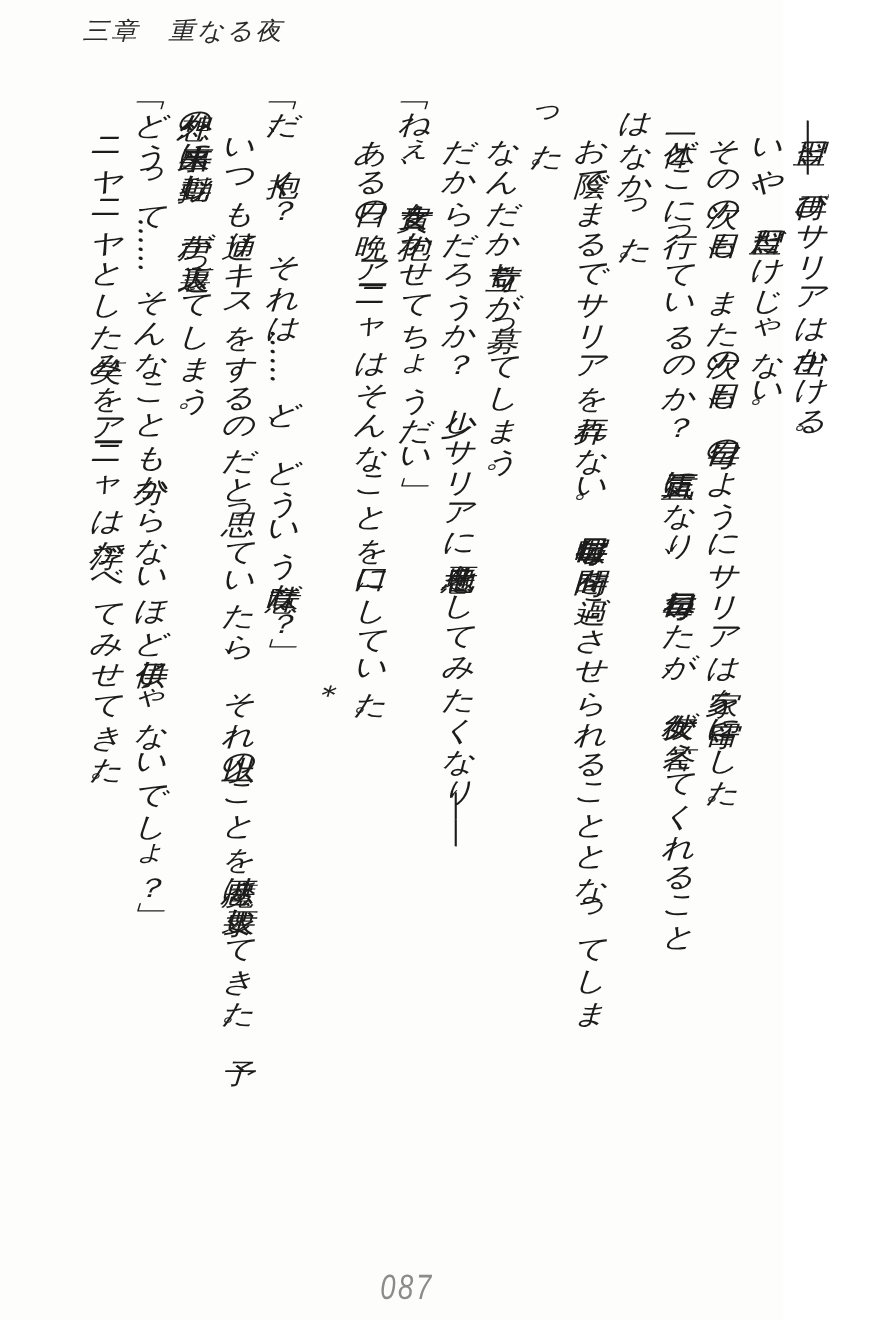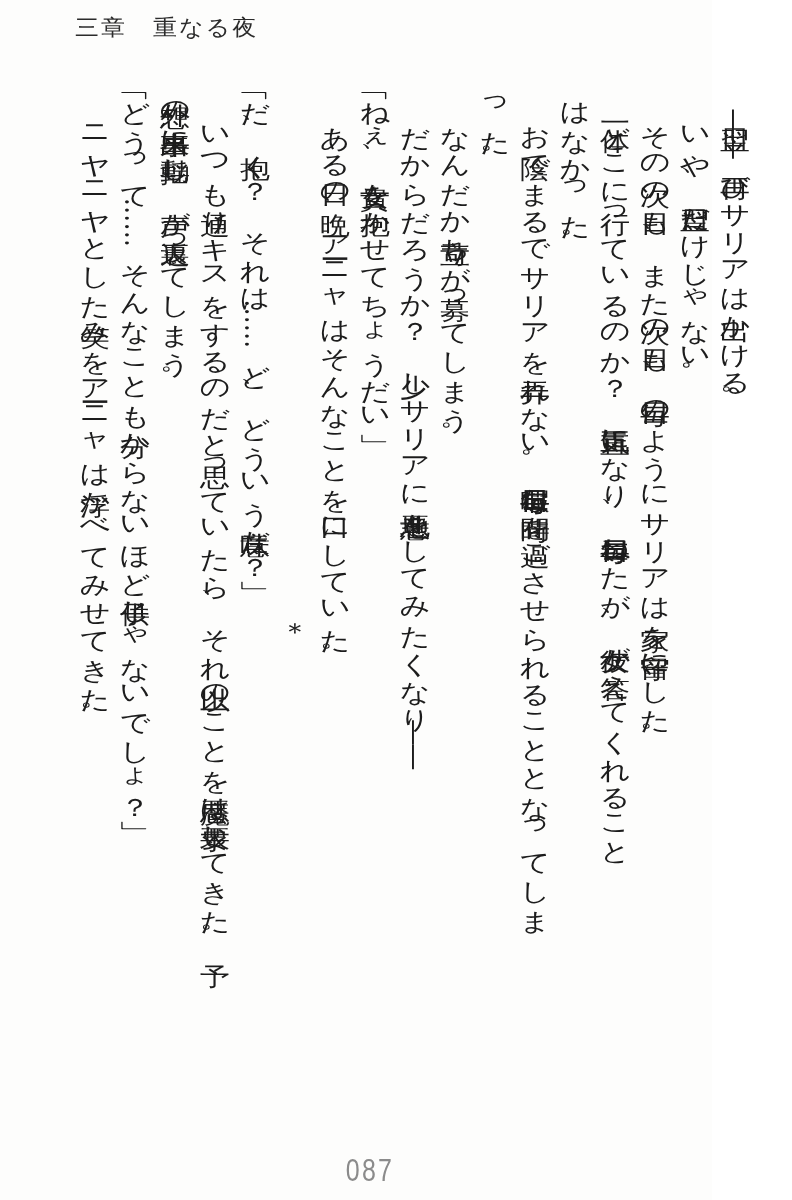--- a/index.html
+++ b/index.html
@@ -11,20 +11,21 @@
     height: 1200px;
     background: #ffffff;
     overflow: hidden;
   }
   .page {
     position: relative;
     width: 712px;
     height: 1200px;
     background: #fdfdfc;
     font-family: "DejaVu Serif", "Liberation Serif", serif;
+    font-style: italic;
   }
   
   .running-head {
     position: absolute;
     top: 13px;
     left: 75px;
     font-size: 24px;
     letter-spacing: 2px;
     color: #2b2b2b;
     transform: scaleY(0.92);

